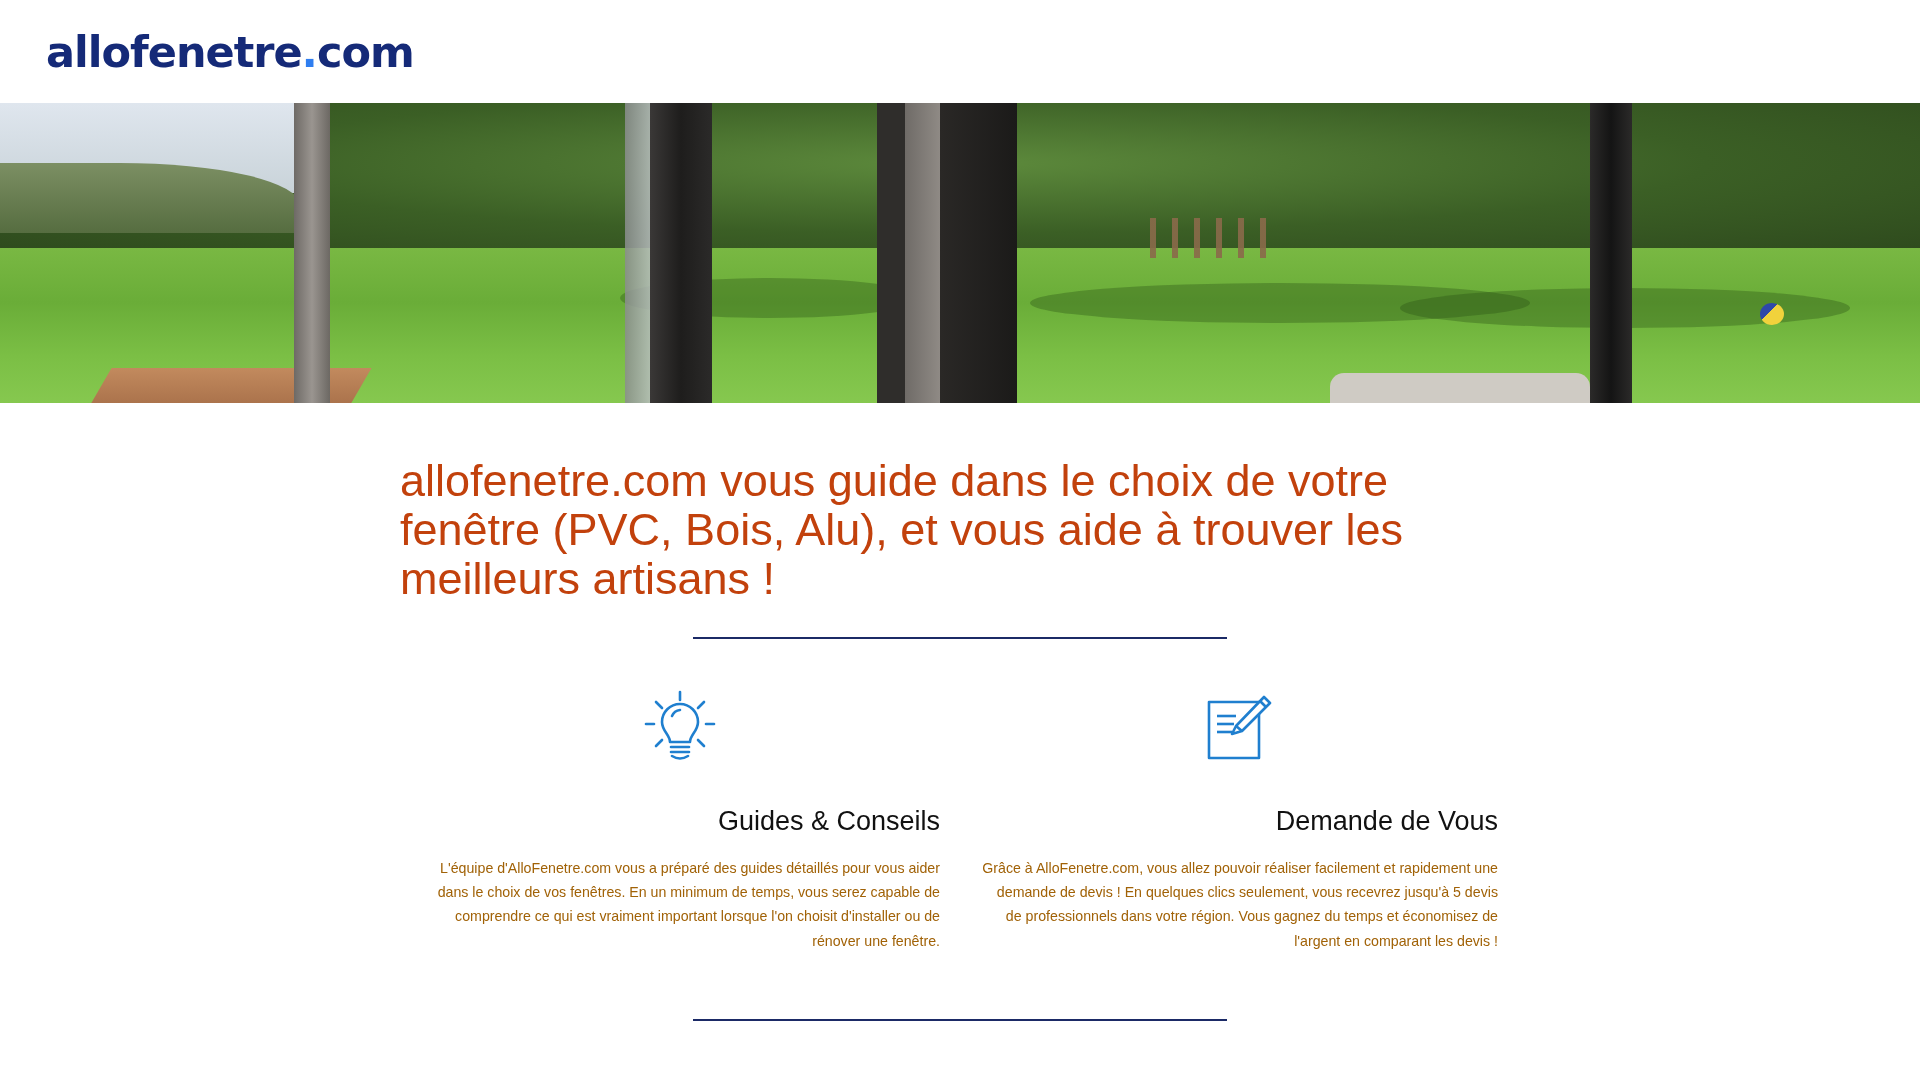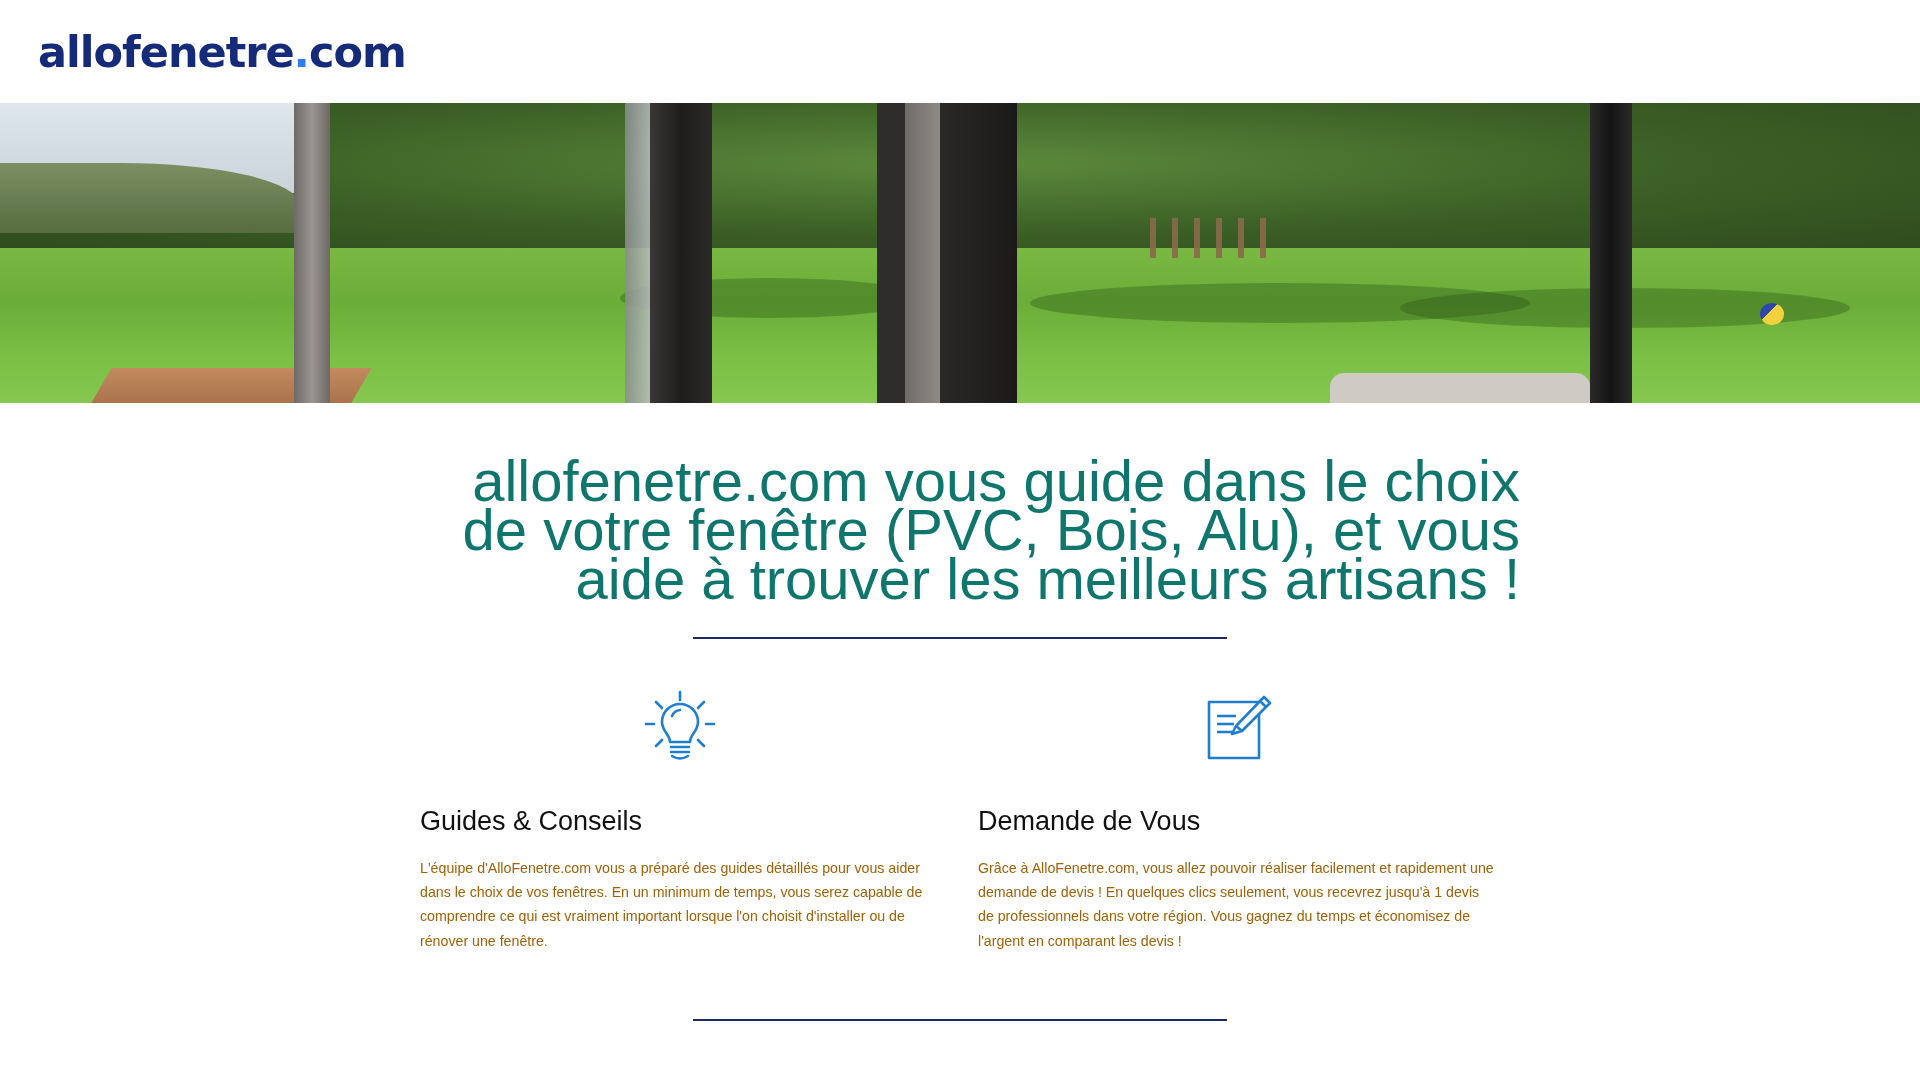--- a/index.html
+++ b/index.html
@@ -1,19 +1,19 @@
 <!DOCTYPE html>
 <html><head>
 <meta charset="utf-8">
 <style>
   * { margin: 0; padding: 0; box-sizing: border-box; }
   html, body { width: 1920px; height: 1080px; overflow: hidden; background: #ffffff; }
   body { font-family: "Liberation Sans", sans-serif; color: #111; position: relative; }
 
-  .header { position: absolute; left: 4px; top: 0; width: 1562px; height: 103px; background: #fff; border-radius: 8px; }
+  .header { position: absolute; left: 12px; top: 0; width: 1562px; height: 103px; background: #fff; border-radius: 8px; }
   .logo { position: absolute; left: 34px; top: 24px; font-family: "DejaVu Sans", sans-serif; font-weight: bold;
           font-size: 43px; letter-spacing: -1px; color: #152a78; line-height: 56px; text-decoration: none; }
   .logo .dot { color: #2f7ef0; }
 
   .hero { position: absolute; left: 0; top: 103px; width: 1920px; height: 300px; overflow: hidden;
           background: linear-gradient(180deg, #4e6b3a 0%, #3f6a2a 40%, #6fae3e 55%, #84c24a 100%); }
   .hero .sky { position: absolute; left: 0; top: 0; width: 300px; height: 90px;
                background: linear-gradient(180deg, #dfe6ee, #c9d3d9); }
   .hero .hill { position: absolute; left: 0; top: 60px; width: 300px; height: 70px;
                 background: linear-gradient(180deg, #7c8f63, #566d40); border-radius: 0 60% 0 0; }
@@ -25,25 +25,25 @@
   .hero .deck { position: absolute; left: 100px; top: 265px; width: 260px; height: 40px;
                 background: linear-gradient(180deg, #c28a5e, #a8704a); transform: skewX(-30deg); }
   .hero .frame { position: absolute; top: 0; height: 300px; }
   .hero .chairs { position: absolute; left: 1150px; top: 115px; width: 130px; height: 40px;
                   background: repeating-linear-gradient(90deg, #8a6a4a 0 6px, transparent 6px 22px); opacity: .9; }
   .hero .ball { position: absolute; left: 1760px; top: 200px; width: 24px; height: 22px; border-radius: 50%;
                 background: linear-gradient(135deg, #2e48a8 0 40%, #f1d23c 40% 100%); }
   .hero .sofa { position: absolute; left: 1330px; top: 270px; width: 260px; height: 40px;
                 background: #cfcbc4; border-radius: 14px 14px 0 0; }
 
-  .headline { position: absolute; left: 400px; top: 456px; width: 1120px; text-align: right;
-              font-size: 58px; line-height: 49px; color: #0f766e; font-weight: normal; }
+  .headline { position: absolute; left: 400px; top: 456px; width: 1120px; text-align: left;
+              font-size: 45px; line-height: 49px; color: #c2410c; font-weight: normal; }
   .divider { position: absolute; left: 693px; width: 534px; height: 2px; background: #1b2a66; }
 
-  .feature { position: absolute; top: 690px; width: 520px; text-align: left; }
+  .feature { position: absolute; top: 690px; width: 520px; text-align: right; }
   .feature .icon { width: 72px; height: 72px; margin: 0 auto; display: block; }
   .feature h2 { font-weight: normal; font-size: 27px; line-height: 34px; color: #111; margin-top: 42px; }
   .feature p { font-size: 14.2px; line-height: 24.2px; color: #a16207; margin-top: 18px; }
 </style>
 </head>
 <body>
 
 <header class="header">
   <a class="logo"><span>allofenetre</span><span class="dot">.</span><span>com</span></a>
 </header>
@@ -94,16 +94,16 @@
   <svg class="icon" viewBox="0 0 72 72" fill="none" stroke="#1f7fcf" stroke-width="2.6" stroke-linejoin="round">
     <rect x="7" y="12" width="50" height="56"></rect>
     <line x1="15" y1="26" x2="34" y2="26"></line>
     <line x1="15" y1="34" x2="32" y2="34"></line>
     <line x1="15" y1="42" x2="30" y2="42"></line>
     <path d="M30 44 L34 36 L62 7 L68 13 L40 41 Z" fill="#fff"></path>
     <line x1="58" y1="11" x2="64" y2="17"></line>
     <line x1="34" y1="36" x2="40" y2="41"></line>
   </svg>
   <h2>Demande de Vous</h2>
-  <p>Grâce à AlloFenetre.com, vous allez pouvoir réaliser facilement et rapidement une demande de devis ! En quelques clics seulement, vous recevrez jusqu'à 1 devis de professionnels dans votre région. Vous gagnez du temps et économisez de l'argent en comparant les devis !</p>
+  <p>Grâce à AlloFenetre.com, vous allez pouvoir réaliser facilement et rapidement une demande de devis ! En quelques clics seulement, vous recevrez jusqu'à 5 devis de professionnels dans votre région. Vous gagnez du temps et économisez de l'argent en comparant les devis !</p>
 </div>
 
 <div class="divider" style="top:1019px;"></div>
 
 </body></html>

